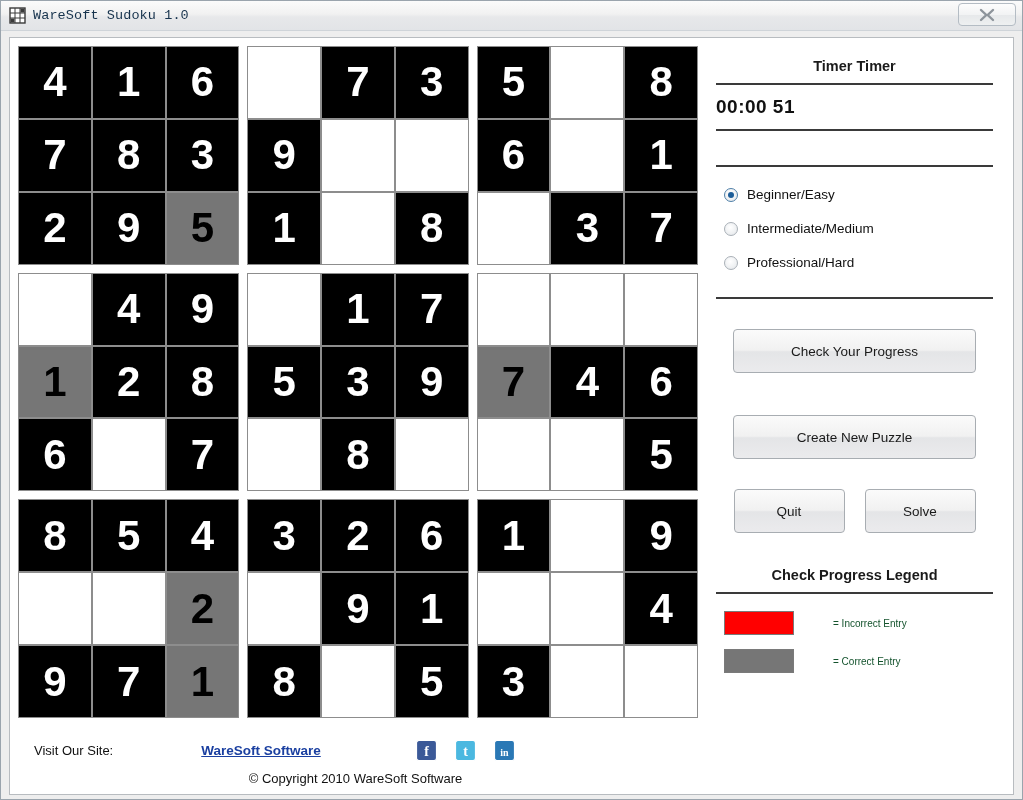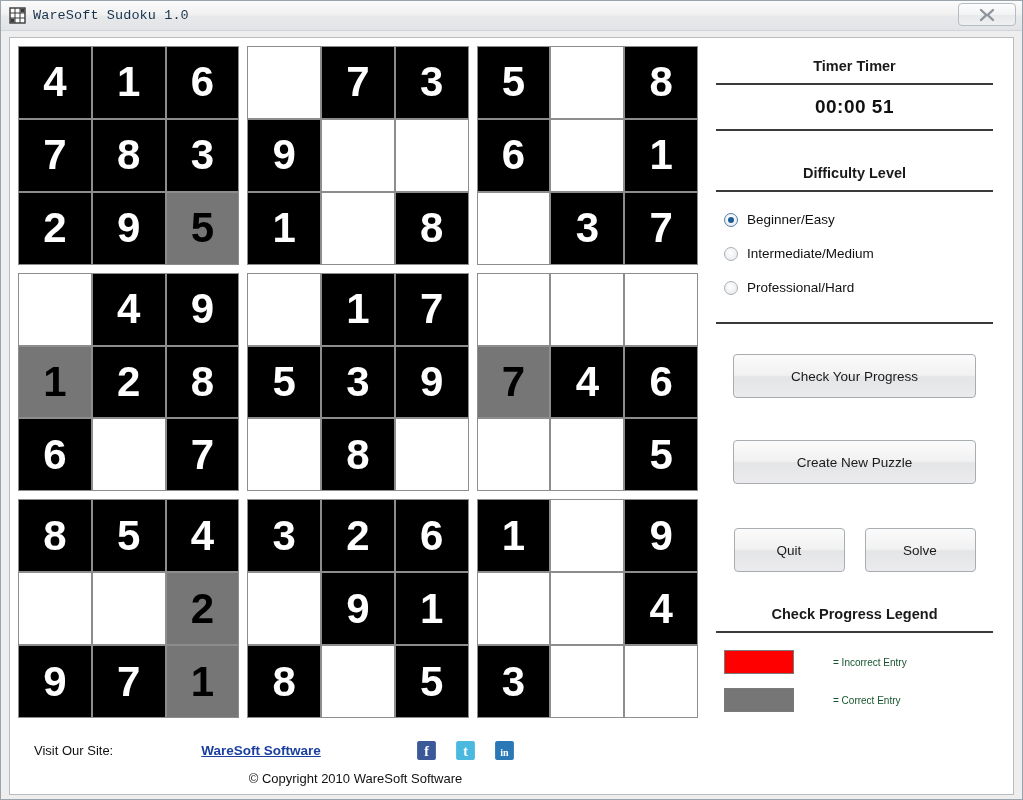--- a/index.html
+++ b/index.html
@@ -103,21 +103,20 @@
   }
   .sb-heading {
     text-align: center;
     font-size: 14.5px; font-weight: bold; color: #1a1a1a;
     padding-bottom: 9px;
   }
   .rule {
     height: 2px; background: #3a3a3a; width: 100%;
   }
   .timer-value {
-    text-align: center;
     font-size: 19px; font-weight: bold; color: #111;
     padding: 11px 0 11px 0;
     letter-spacing: 0.5px;
   }
   .gap-lg { height: 34px; }
   .gap-md { height: 18px; }
   .gap-sm { height: 10px; }
 
   .radio-row {
     display: flex; align-items: center;
@@ -143,21 +142,21 @@
     display: flex; align-items: center; justify-content: center;
     height: 44px;
     border: 1px solid #a8adb2;
     border-radius: 4px;
     background: linear-gradient(to bottom, #fbfbfb 0%, #f1f1f1 48%, #e4e5e7 52%, #ebebed 100%);
     font-size: 13.5px; color: #1a1a1a;
     cursor: pointer;
   }
   .btn-wide { width: 243px; margin: 12px auto; }
   .btn-row { display: flex; gap: 20px; justify-content: center; }
-  .btn-half { width: 111px; margin-top: 14px; }
+  .btn-half { width: 111px; }
 
   .legend-row {
     display: flex; align-items: center;
     padding: 7px 0 7px 8px;
   }
   .swatch {
     width: 70px; height: 24px; flex: 0 0 70px;
     border: 1px solid #7a7a7a;
     margin-right: 18px;
   }
@@ -320,21 +319,20 @@
 
         <div class="sidebar">
 
           <div class="sb-heading">Timer Timer</div>
           <div class="rule"></div>
           <div class="timer-value">00:00 51</div>
           <div class="rule"></div>
 
           <div class="gap-lg"></div>
 
-          <div class="sb-heading">Difficulty Level</div>
           <div class="rule"></div>
 
           <div class="gap-sm"></div>
 
           <div id="difficulty-list">
               <div class="radio-row">
                 <span class="radio on"></span>
                 <span class="radio-label">Beginner/Easy</span>
               </div>
               <div class="radio-row">

